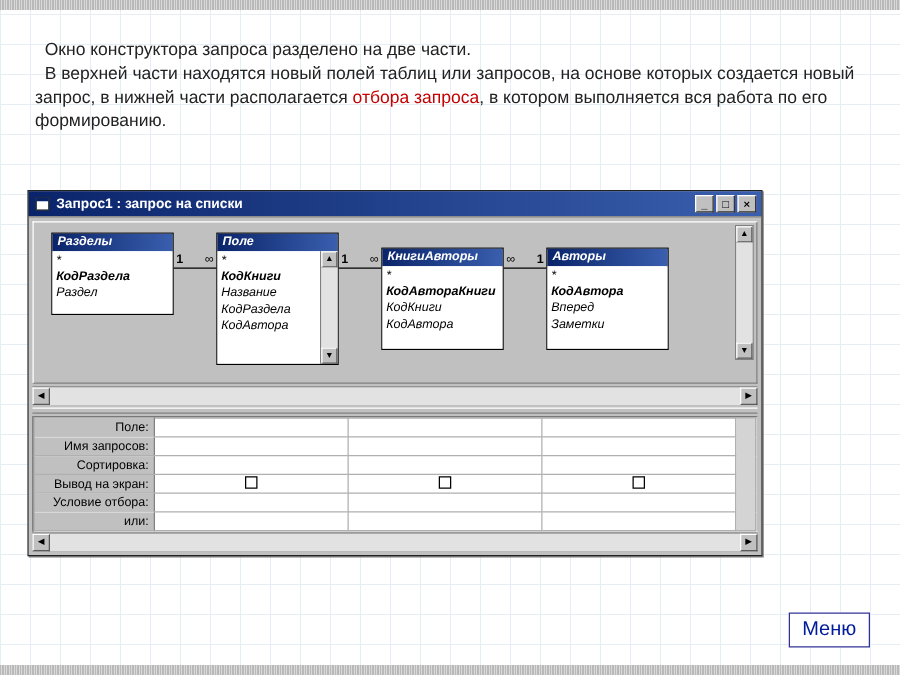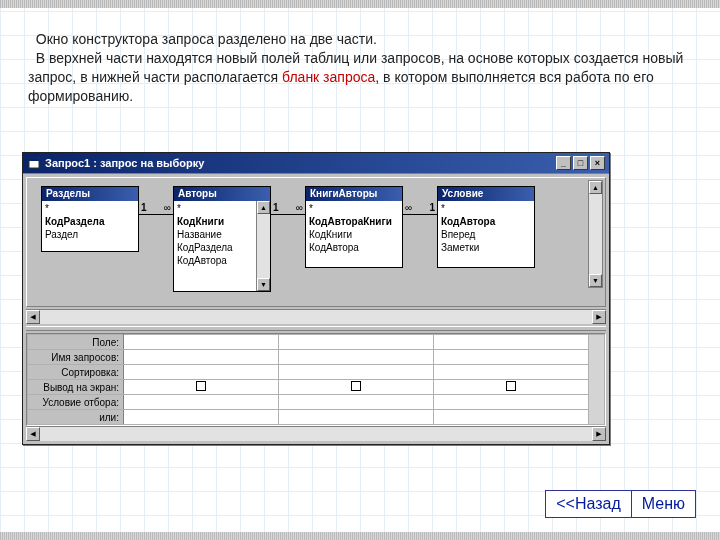--- a/index.html
+++ b/index.html
@@ -79,24 +79,25 @@
     border-bottom: 1px solid #808080;
     margin: 2px;
   }
   .table-box {
     width: 98px;
     background: #fff;
     border: 1px solid #000;
     box-shadow: inset -1px -1px 0 #808080, inset 1px 1px 0 #fff;
     display: flex; flex-direction: column;
     font-size: 10px;
+    font-style: italic;
   }
   .table-box.tall { height: 106px; }
   .table-box.short { height: 66px; }
-  .table-box.med { height: 82px; }
+  .table-box.med { height: 82px; margin-top: 12px; }
   .tbox-title {
     background: linear-gradient(90deg,#0a246a,#3a5fae);
     color: #fff; padding: 1px 4px; font-weight: bold;
     font-size: 10px; height: 14px; line-height: 12px;
     overflow: hidden;
   }
   .tbox-list {
     flex: 1; background: #fff; padding: 1px 3px;
     overflow: hidden;
   }
@@ -199,33 +200,33 @@
 </head>
 <body>
 
 <div class="grid-bg"></div>
 <div class="stripe-top"></div>
 <div class="stripe-bottom"></div>
 
 <div class="content">
   <p class="desc">
     &nbsp;&nbsp;<span>Окно конструктора запроса разделено на две части.</span><br>
-    &nbsp;&nbsp;<span>В верхней части находятся новый полей таблиц или запросов, на основе которых создается новый запрос, в нижней части располагается </span><span class="red">бланк запроса</span><span>, в котором выполняется вся работа по его формированию.</span>
+    &nbsp;&nbsp;<span>В верхней части находятся новый полей таблиц или запросов, на основе которых создается новый запрос, в нижней части располагается </span><span class="red">отбора запроса</span><span>, в котором выполняется вся работа по его формированию.</span>
   </p>
 </div>
 
 <div class="app-window">
   <div class="title-bar">
     <span class="icon">
       <svg width="12" height="12">
           <rect x="1" y="1" width="10" height="10" fill="#fff" stroke="#333"></rect>
           <rect x="1" y="1" width="10" height="3" fill="#0a246a"></rect>
         </svg>
     </span>
-    <span class="title-text">Запрос1 : запрос на выборку</span>
+    <span class="title-text">Запрос1 : запрос на списки</span>
     <div class="win-btns">
       <div class="win-btn">_</div>
       <div class="win-btn">□</div>
       <div class="win-btn">×</div>
     </div>
   </div>
 
   <div class="inner">
     <div class="tables-area">
 
@@ -240,21 +241,21 @@
         </div>
       </div>
 
       <div class="rel-spacer">
         <div class="rel-line"></div>
         <span class="rel-label l1">1</span>
         <span class="rel-label inf">∞</span>
       </div>
 
       <div class="table-box tall">
-        <div class="tbox-title">Авторы</div>
+        <div class="tbox-title">Поле</div>
         <div class="tbox-body">
           <div class="tbox-list">
             <div>*</div>
             <div class="bold">КодКниги</div>
             <div>Название</div>
             <div>КодРаздела</div>
             <div>КодАвтора</div>
           </div>
           <div class="tbox-scroll">
             <div class="sb-btn">▲</div>
@@ -282,21 +283,21 @@
         </div>
       </div>
 
       <div class="rel-spacer">
         <div class="rel-line"></div>
         <span class="rel-label inf" style="left:2px;right:auto">∞</span>
         <span class="rel-label l1" style="right:2px;left:auto">1</span>
       </div>
 
       <div class="table-box med">
-        <div class="tbox-title">Условие</div>
+        <div class="tbox-title">Авторы</div>
         <div class="tbox-body">
           <div class="tbox-list">
             <div>*</div>
             <div class="bold">КодАвтора</div>
             <div>Вперед</div>
             <div>Заметки</div>
           </div>
         </div>
       </div>
 
@@ -368,15 +369,14 @@
       <div class="hscroll-bottom" style="margin:0">
         <div class="sb-btn">◀</div>
         <div class="sb-track"></div>
         <div class="sb-btn">▶</div>
       </div>
     </div>
   </div>
 </div>
 
 <div class="nav-bar">
-  <div class="nav-btn">&lt;&lt;Назад</div>
   <div class="nav-btn mid">Меню</div>
 </div>
 
 </body></html>

